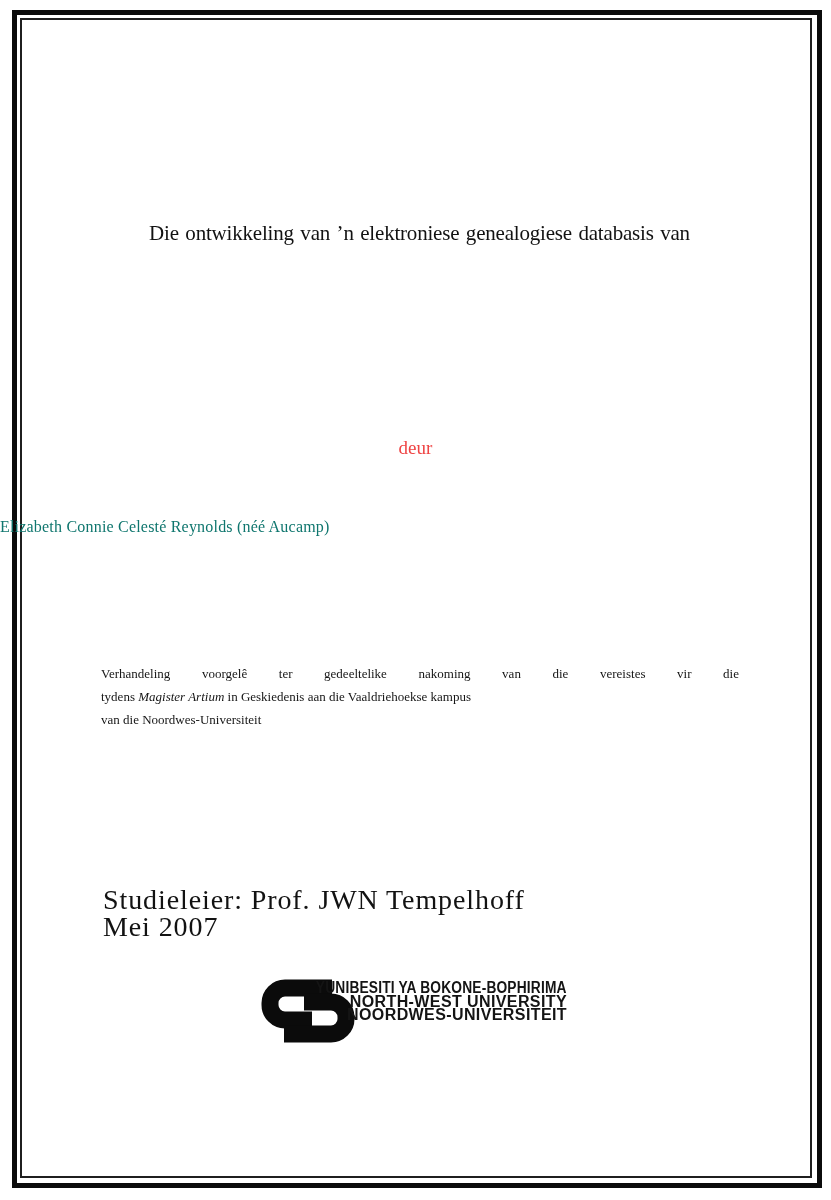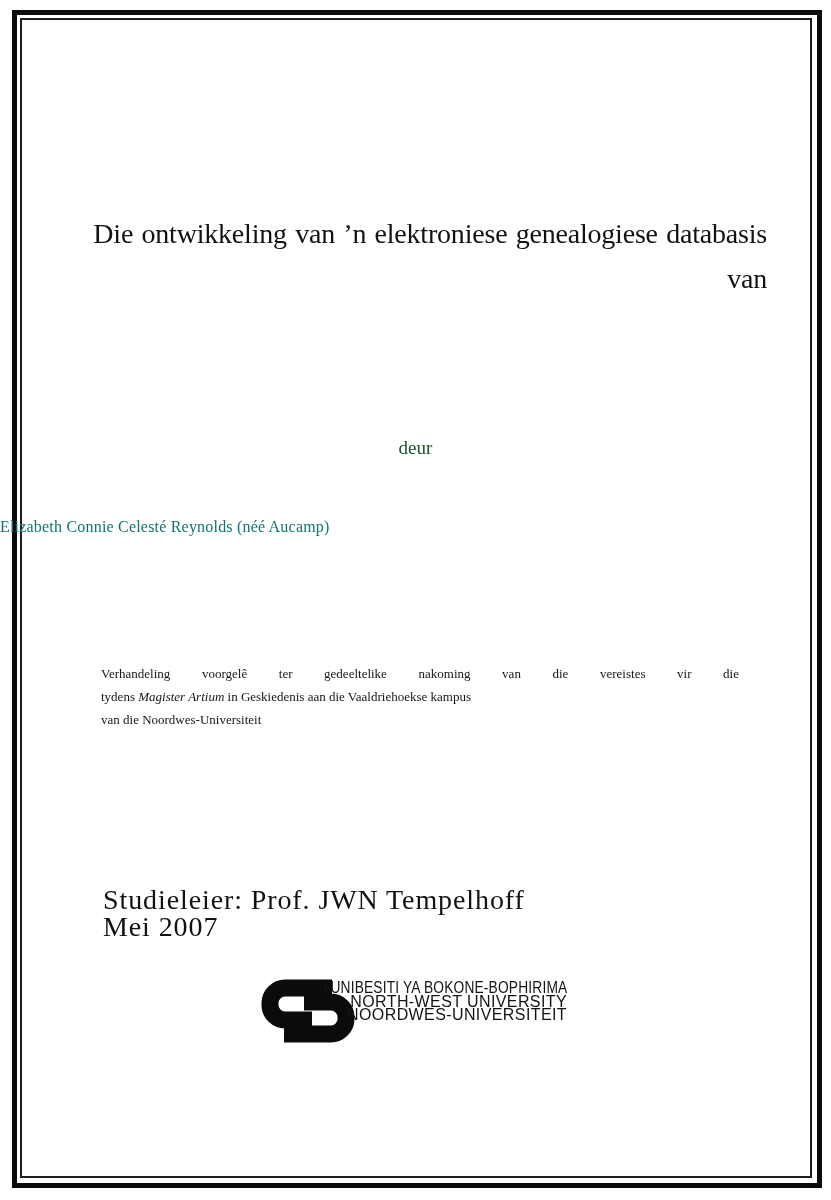--- a/index.html
+++ b/index.html
@@ -19,33 +19,33 @@
     border: 5px solid #0b0b0b;
   }
   .frame-inner {
     position: absolute;
     left: 20px; right: 19px; top: 18px; bottom: 22px;
     border: 2px solid #1f1f1f;
   }
   .title-block {
     position: absolute;
     top: 211px; left: 72px; right: 64px;
-    text-align: right;
-    font-size: 28px;
+    text-align: center;
+    font-size: 21px;
     line-height: 45px;
     letter-spacing: -0.2px;
     word-spacing: 1.5px;
     color: #121212;
   }
   .byline {
     position: absolute;
     top: 437px; left: 0; right: 0;
     text-align: center;
     font-size: 19px;
-    color: #14532d;
+    color: #ef4444;
   }
   .author {
     position: absolute;
     top: 518px; left: 0; right: 0;
     font-size: 16px;
     letter-spacing: 0.2px;
     color: #0f766e;
   }
   .statement {
     position: absolute;
@@ -69,21 +69,21 @@
   .logo-mark {
     position: absolute;
     left: 256px; top: 971px;
     width: 101px; height: 78px;
   }
   .logo-text {
     position: absolute;
     top: 981px; right: 264px;
     text-align: right;
     font-family: "Liberation Sans", sans-serif;
-    font-weight: 400;
+    font-weight: 700;
     color: #141414;
     white-space: nowrap;
   }
   .logo-line { font-size: 16px; line-height: 13.5px; letter-spacing: 0.4px; }
   .logo-line.condensed {
     transform: scaleX(0.86);
     transform-origin: 100% 50%;
     letter-spacing: 0.2px;
   }
 </style>

